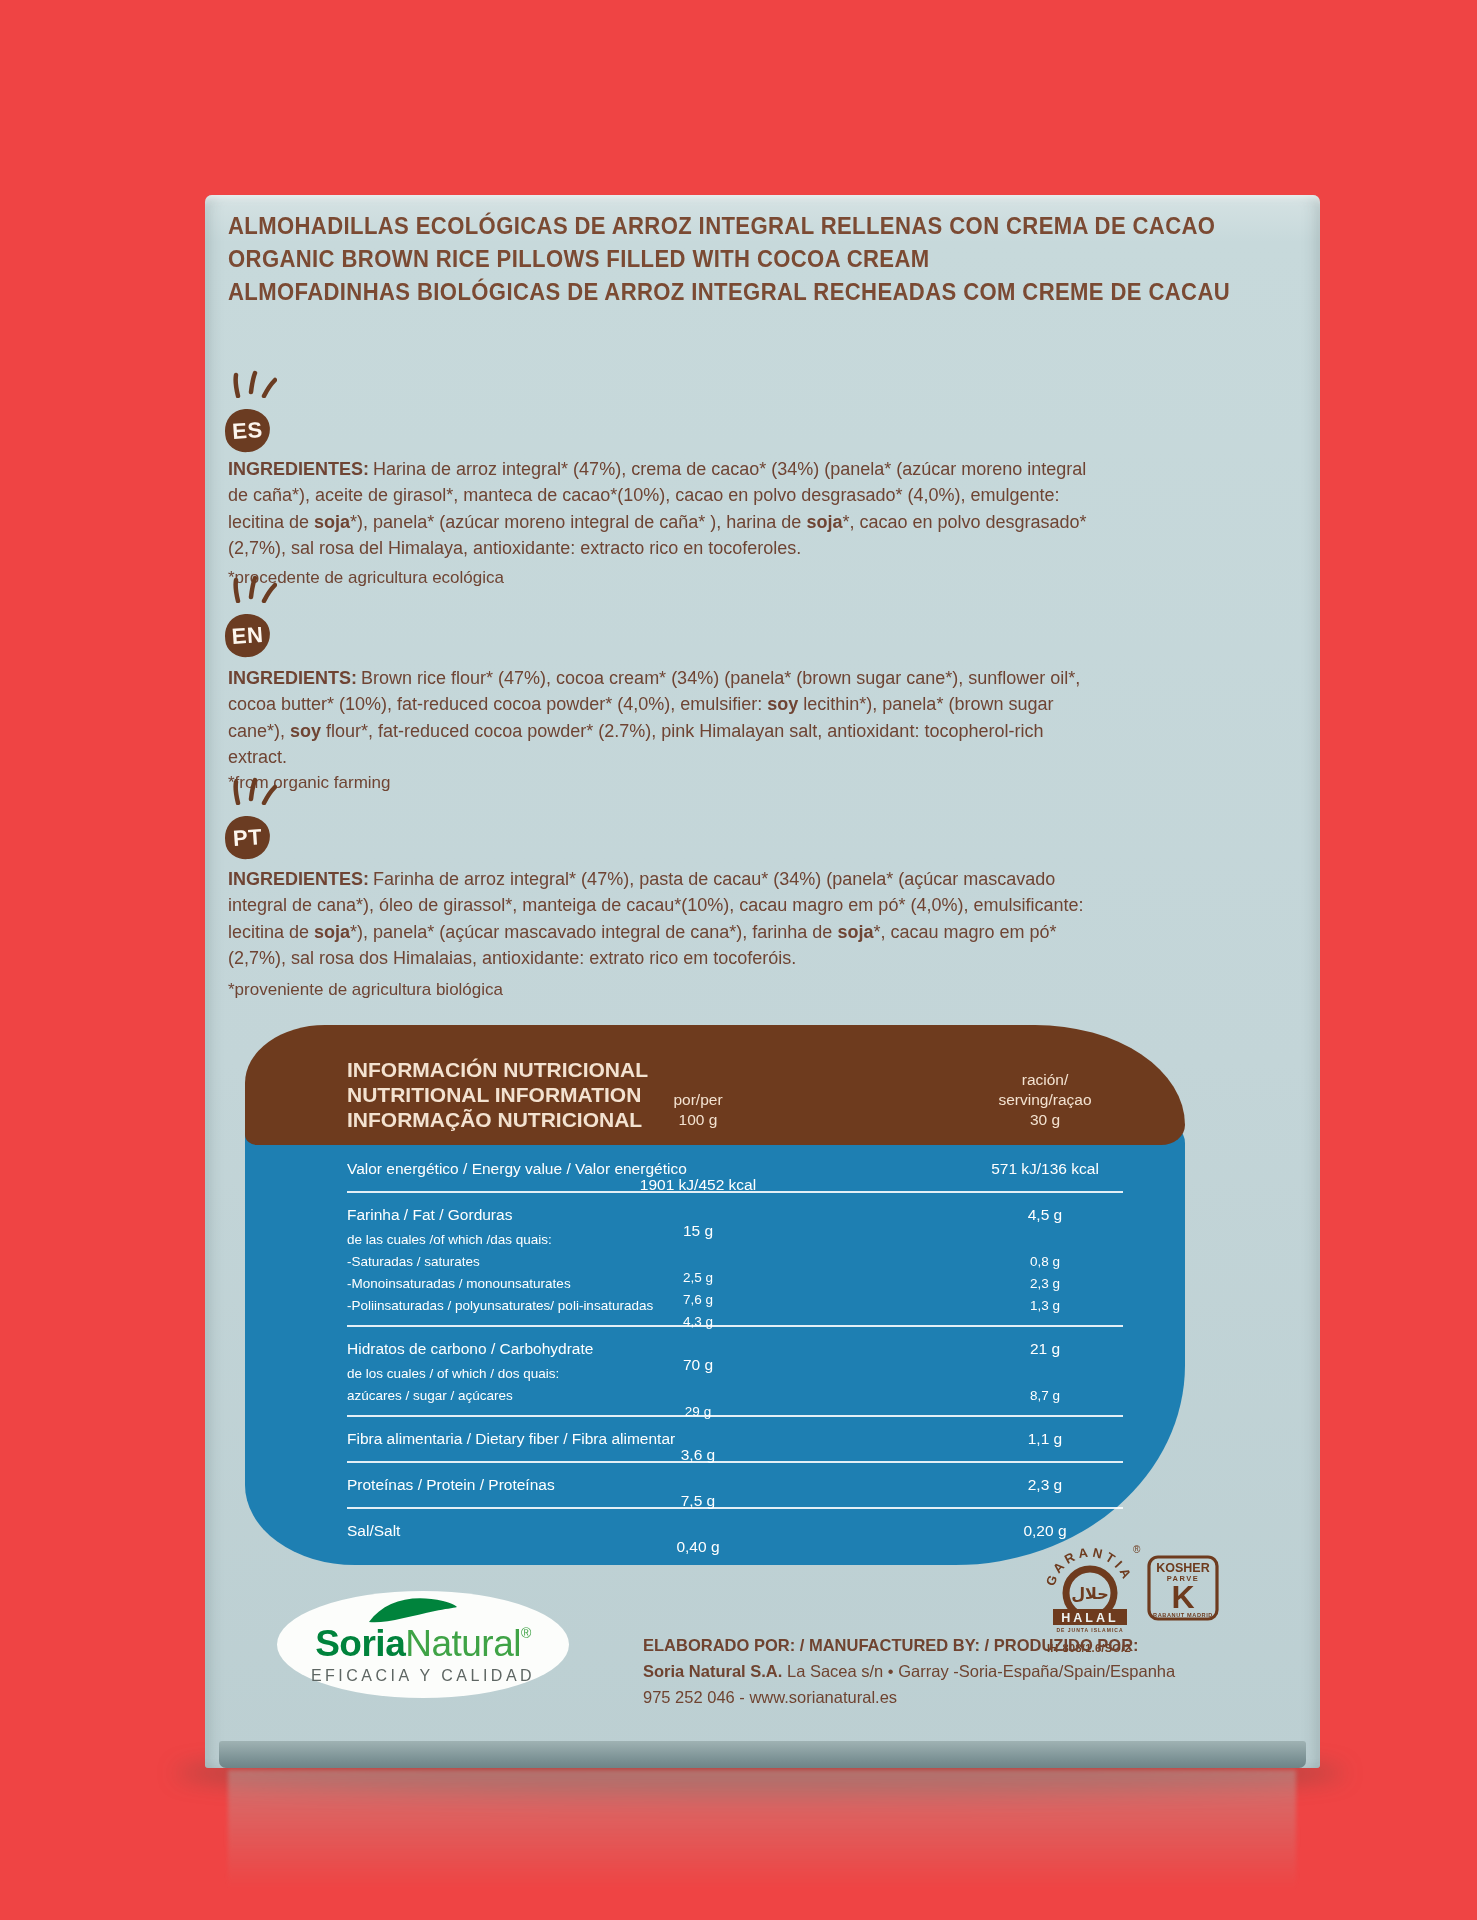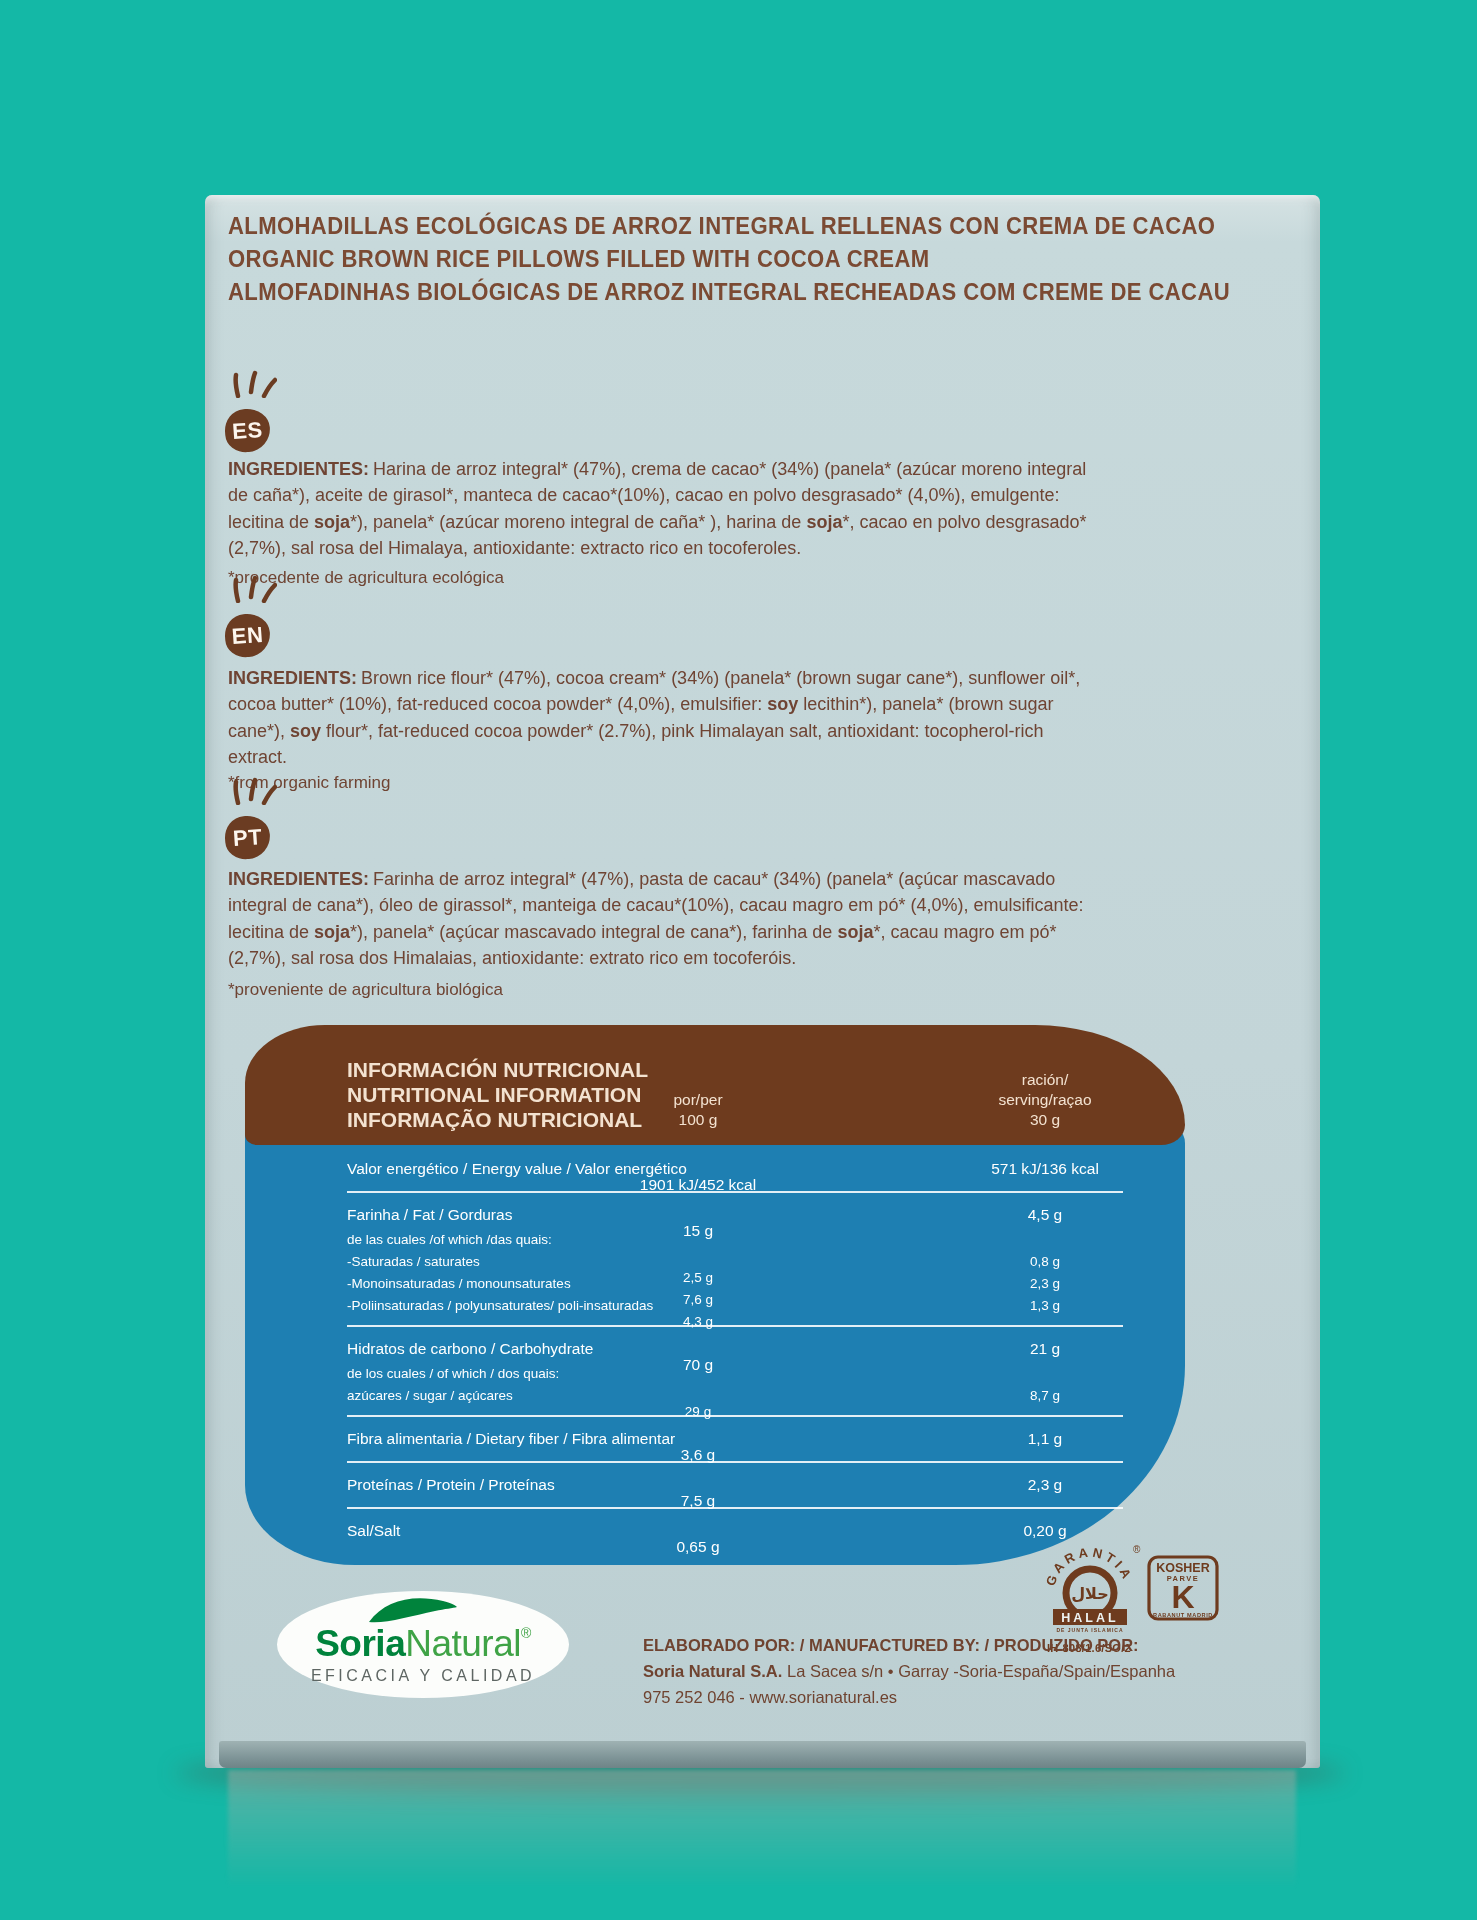--- a/index.html
+++ b/index.html
@@ -1,17 +1,17 @@
 <!DOCTYPE html>
 <html><head>
 <meta charset="utf-8">
 <style>
   html,body{margin:0;padding:0;background:#ffffff;}
   body{width:1477px;height:1920px;font-family:"Liberation Sans",sans-serif;-webkit-font-smoothing:antialiased;}
-  .stage{position:relative;width:1477px;height:1920px;overflow:hidden;background:#14b8a6;}
+  .stage{position:relative;width:1477px;height:1920px;overflow:hidden;background:#ef4444;}
 
   
   .ground-shadow{position:absolute;left:175px;top:1752px;width:1170px;height:42px;border-radius:50%;
     background:rgba(80,70,62,.38);filter:blur(11px);}
   .reflection{position:absolute;left:228px;top:1770px;width:1068px;height:140px;
     background:linear-gradient(180deg,rgba(178,172,167,.45),rgba(255,255,255,0) 85%);filter:blur(2px);}
   .box{position:absolute;left:205px;top:195px;width:1115px;height:1573px;border-radius:7px 7px 3px 3px;
     background:linear-gradient(180deg,#d5e2e3 0%,#c7d9db 3%,#c3d5d8 55%,#bccfd2 100%);
     box-shadow:inset 0 8px 10px -6px rgba(255,255,255,.85),
                inset 10px 0 18px -10px rgba(40,60,60,.28),
@@ -207,21 +207,21 @@
           </div>
           <div class="ndivider"></div>
           <div class="nrow">
             <div class="nlabel">Proteínas / Protein / Proteínas</div>
             <div class="nval v1">7,5 g</div>
             <div class="nval v2">2,3 g</div>
           </div>
           <div class="ndivider"></div>
           <div class="nrow">
             <div class="nlabel">Sal/Salt</div>
-            <div class="nval v1">0,65 g</div>
+            <div class="nval v1">0,40 g</div>
             <div class="nval v2">0,20 g</div>
           </div>
         </div>
     </div>
 
     <div class="halal">
       <svg width="104" height="100" viewBox="0 0 104 100">
         <defs>
             <path id="harc" d="M17,56 A36,36 0 1 1 89,56"></path>
           </defs>

